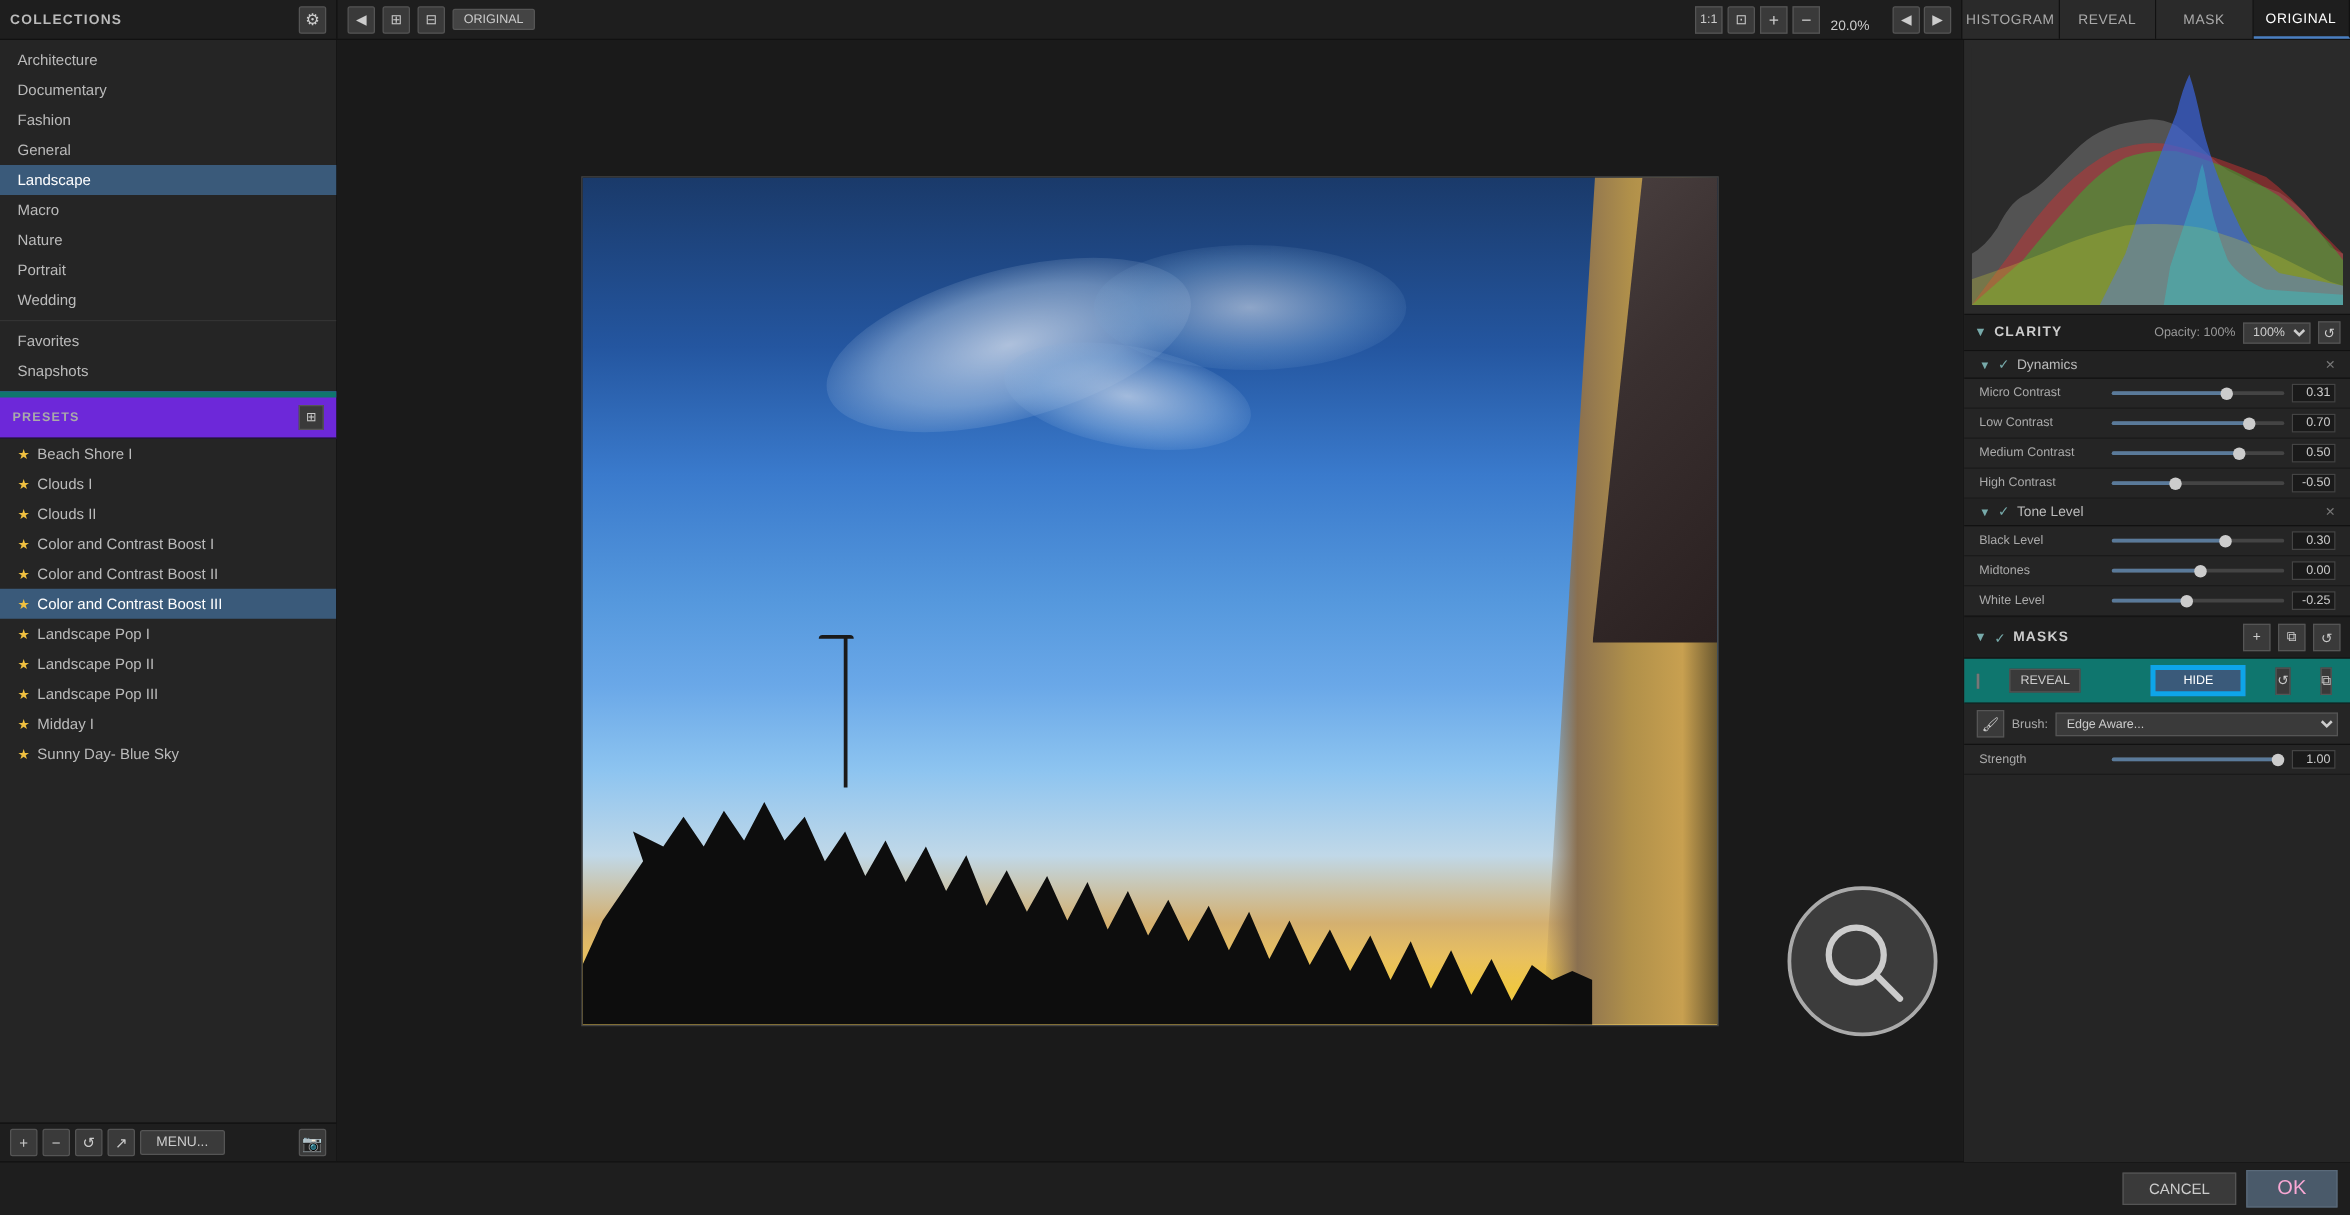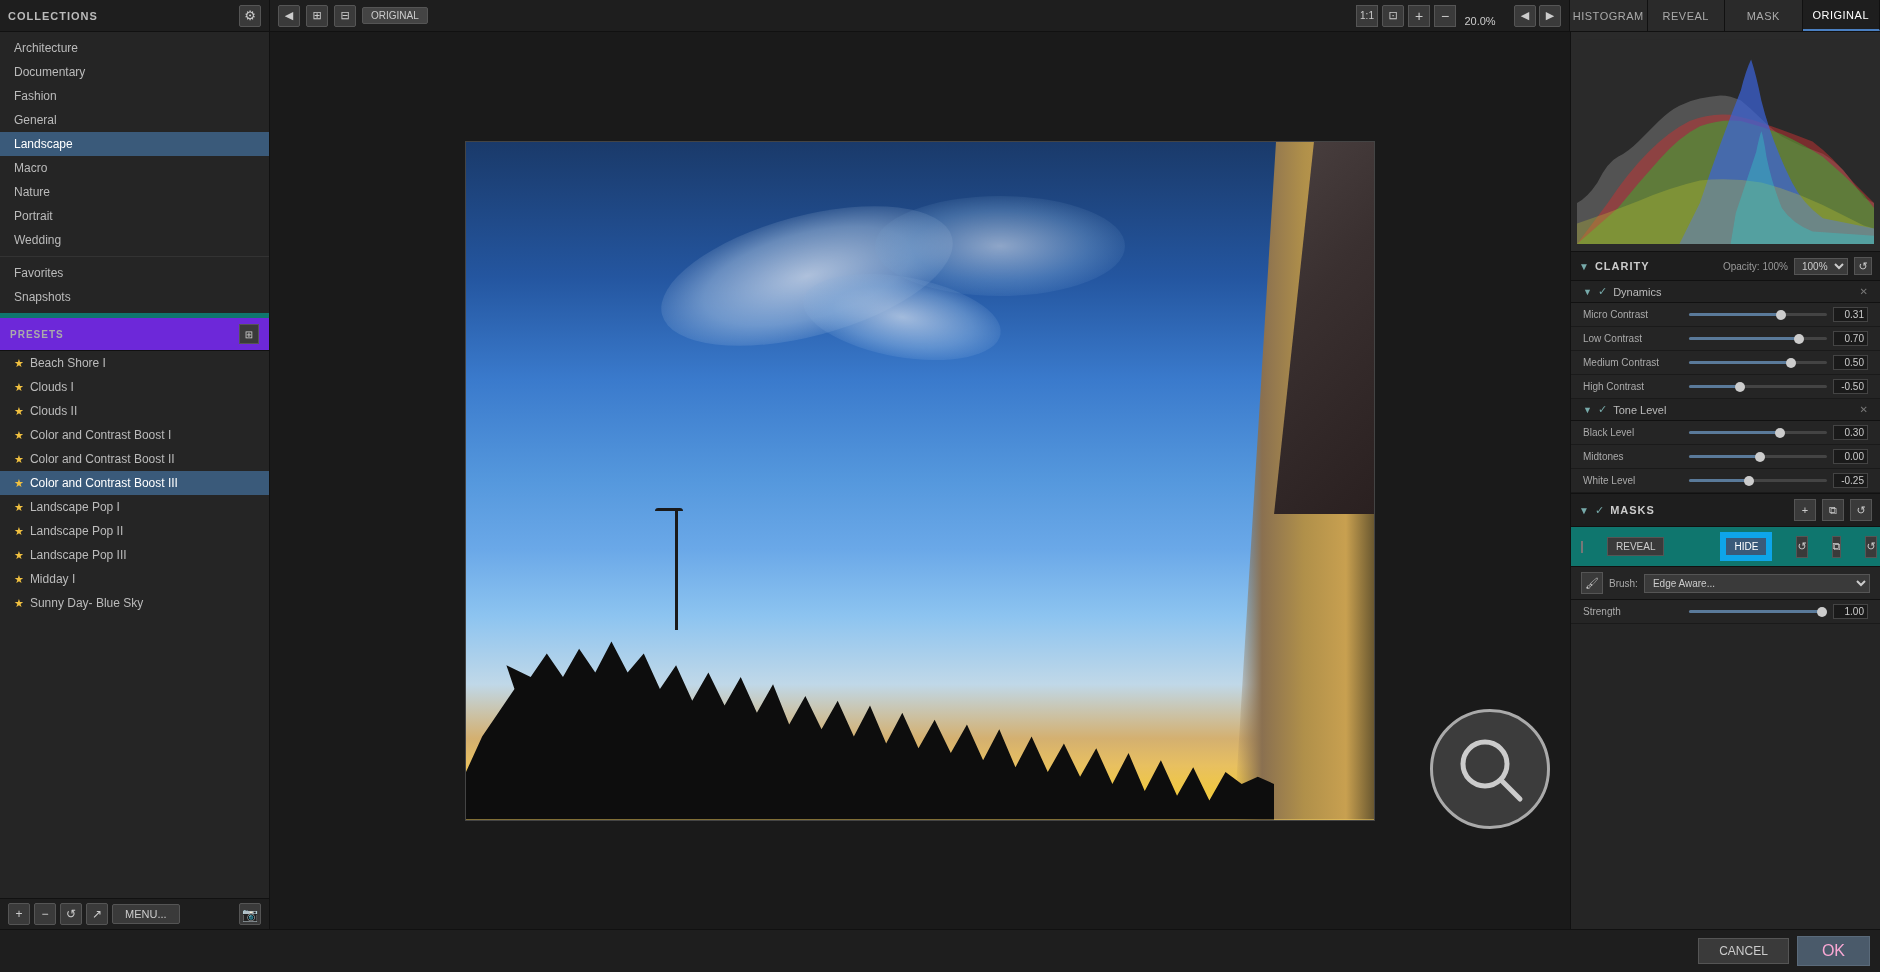--- a/index.html
+++ b/index.html
@@ -607,23 +607,23 @@
       gap: 4px;
     }
     .reveal-checkbox {
       width: 12px;
       height: 12px;
       background: #555;
       border: 1px solid #777;
     }
     .hide-btn {
       background: #3a5a7a;
-      border: 6px solid #0ea5e9;
+      border: 4px solid #0ea5e9;
       color: #fff;
-      padding: 3px 8px;
+      padding: 3px 22px;
       font-size: 10px;
       cursor: pointer;
       margin-left: 32px;
     }
     .mask-icon-btn {
       background: #3a3a3a;
       border: 1px solid #555;
       color: #ccc;
       width: 22px;
       height: 22px;

